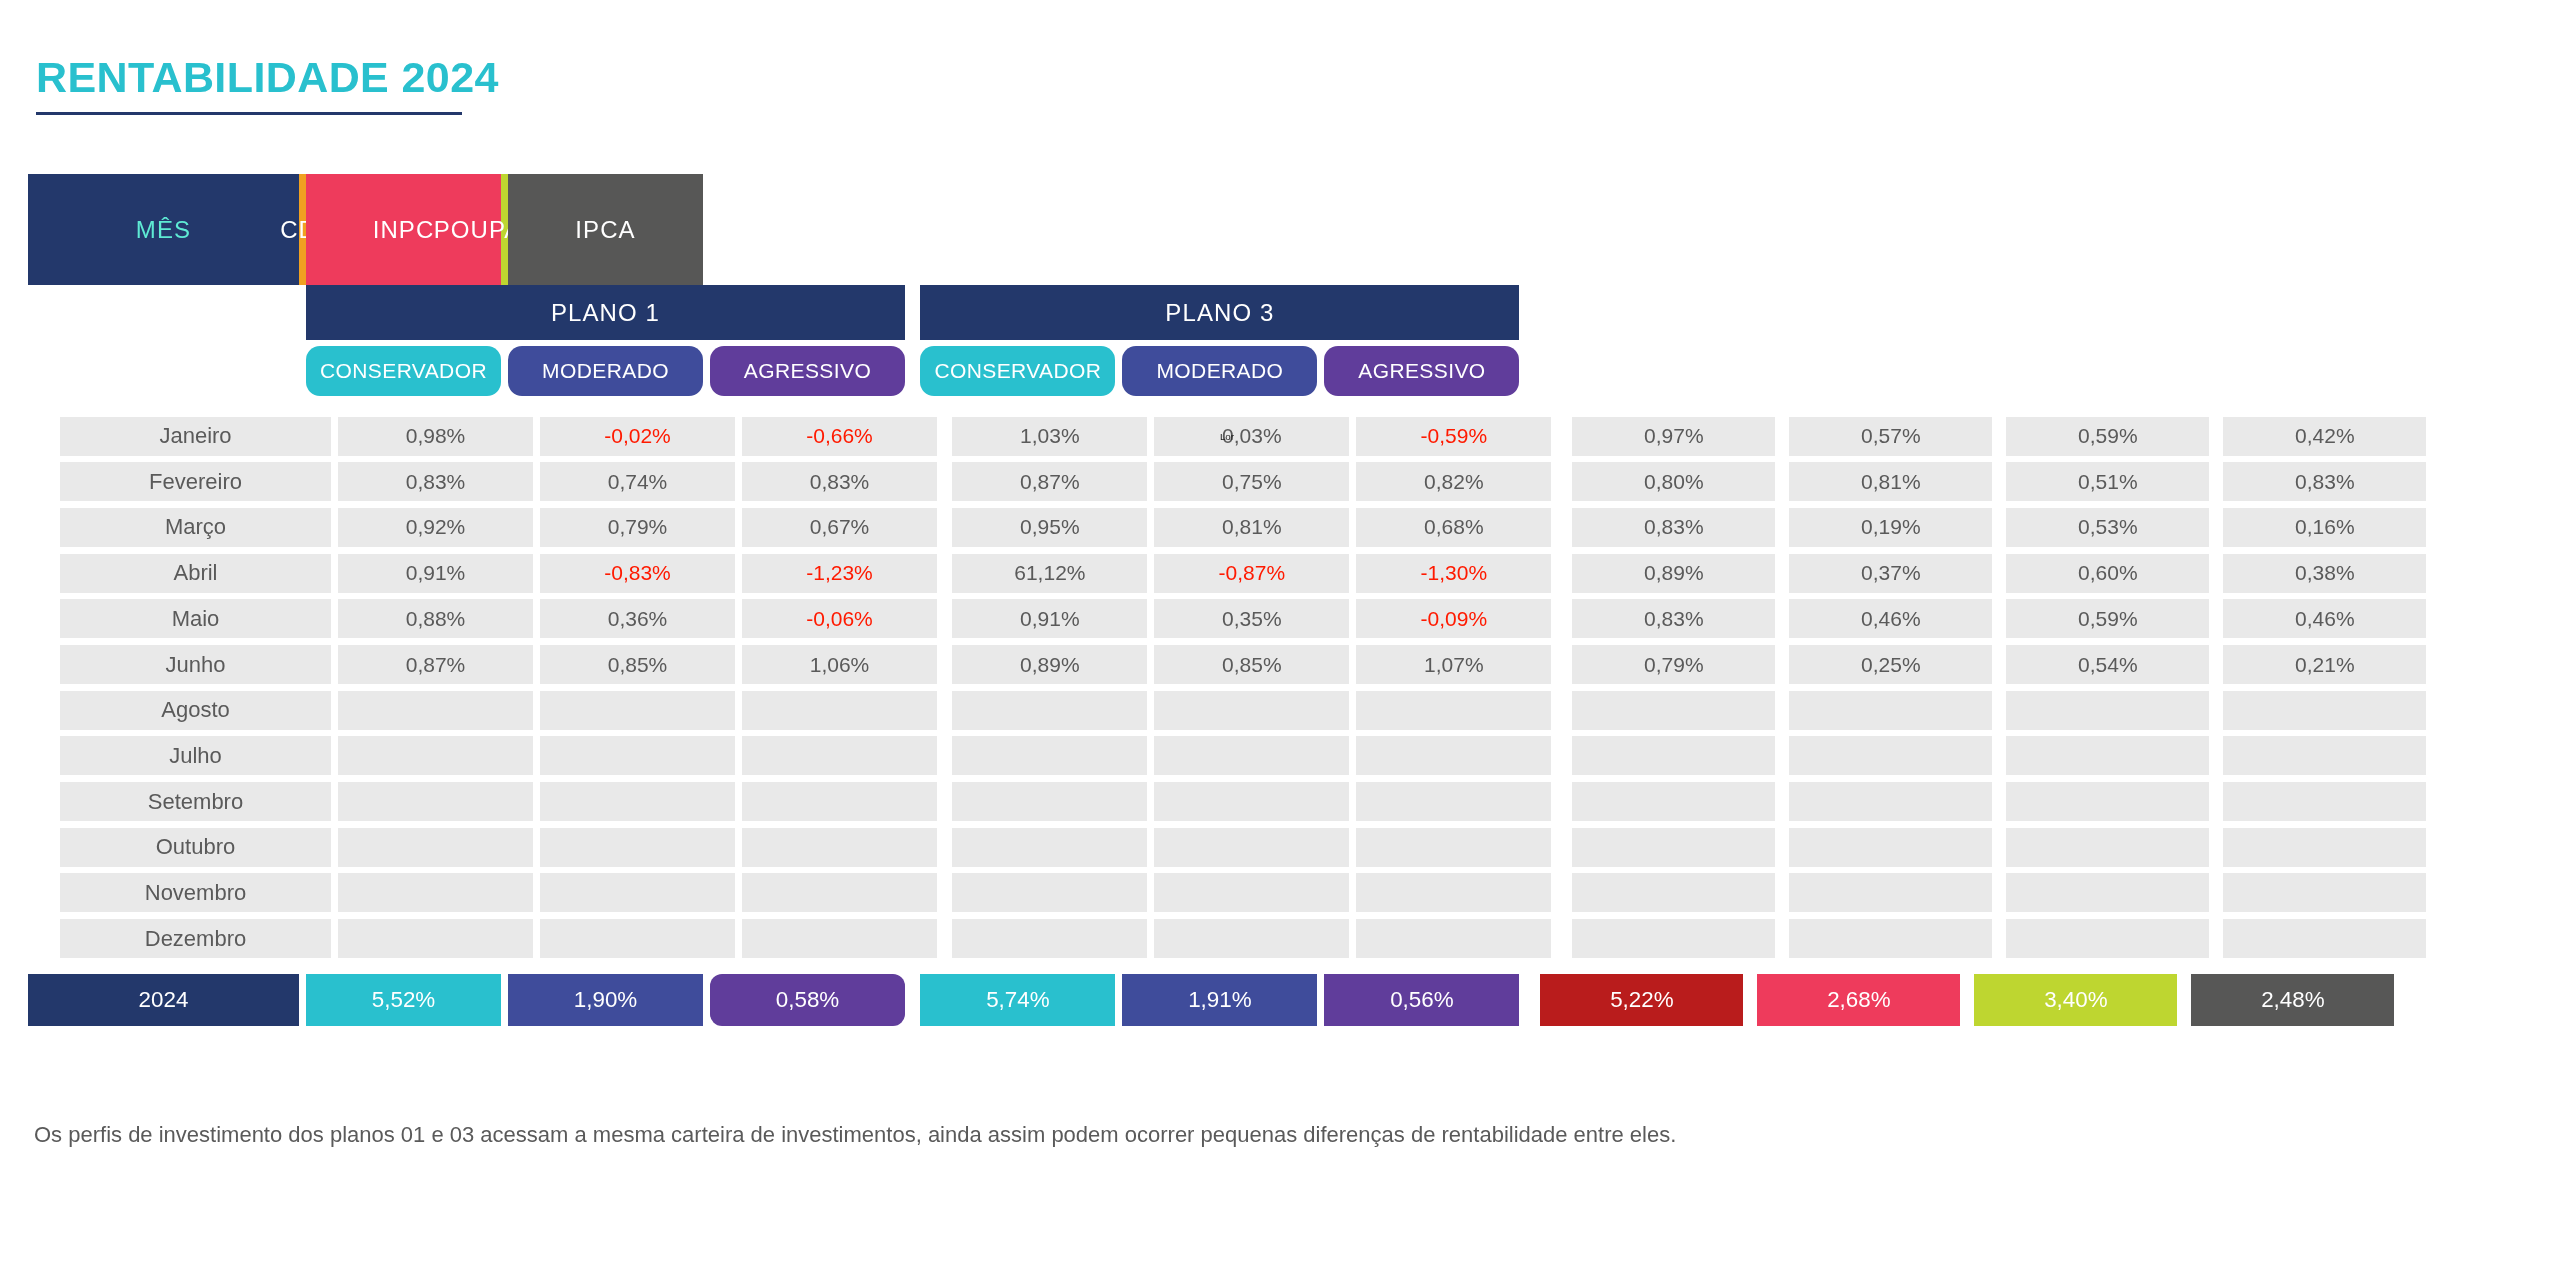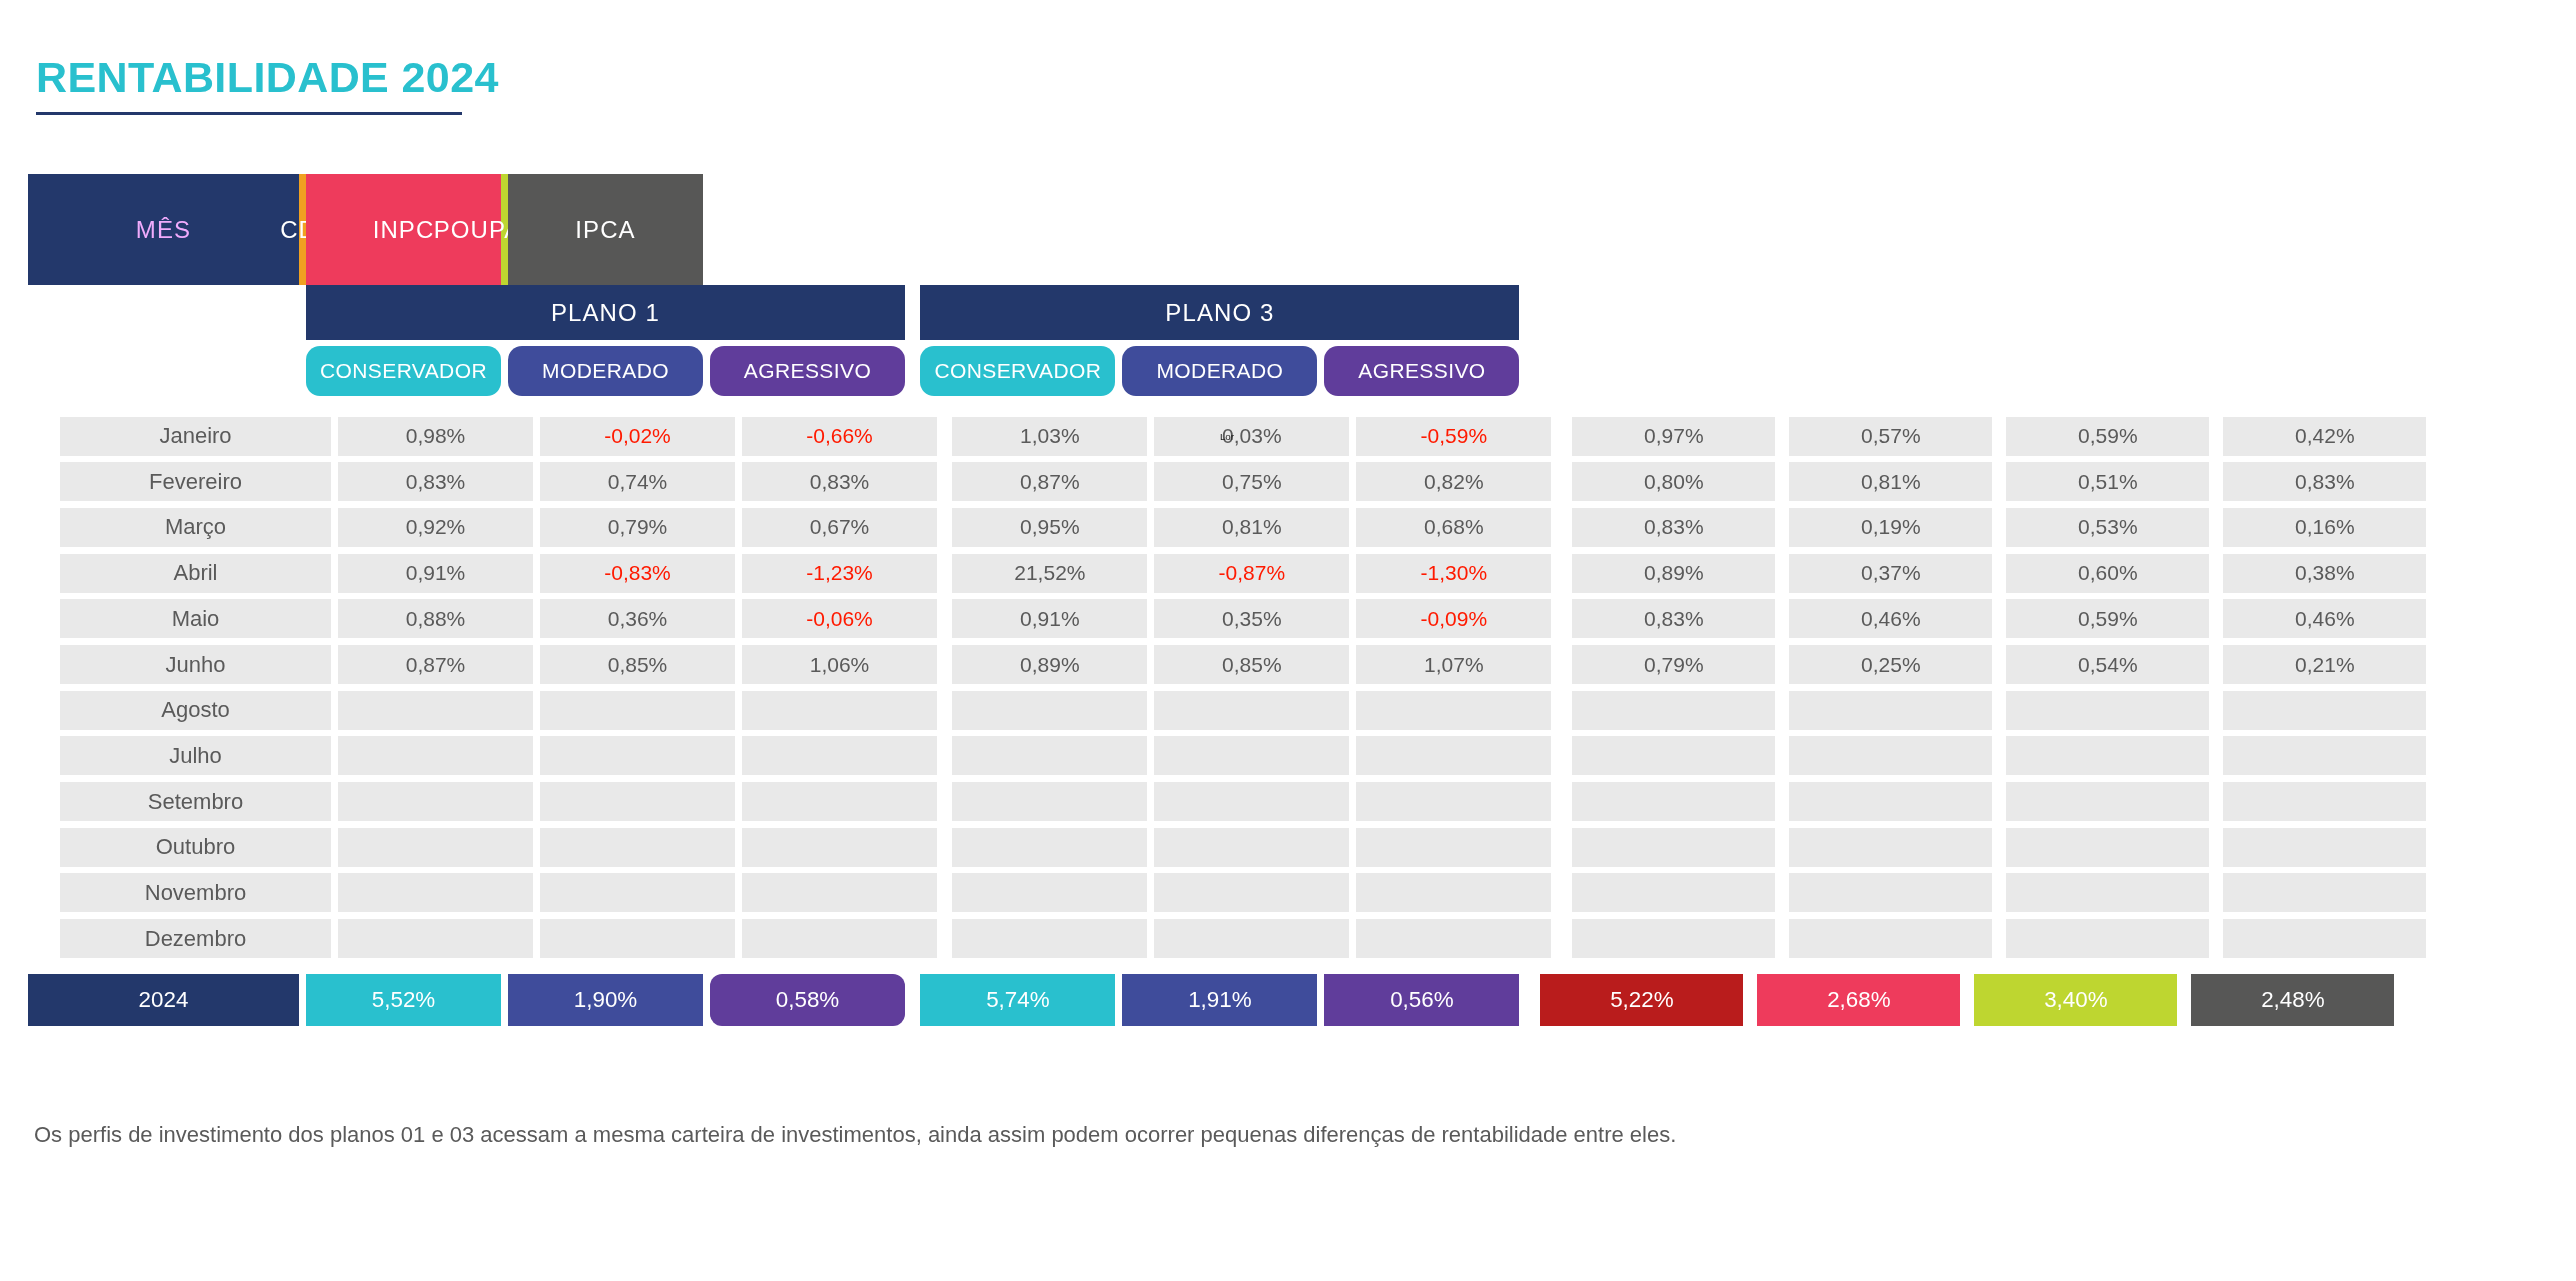--- a/index.html
+++ b/index.html
@@ -56,21 +56,21 @@
       203px;  
   }
   .group-band{
     display:flex;align-items:center;justify-content:center;
     height:55px;color:#ffffff;font-size:24px;letter-spacing:1.1px;
     background:#23386B;
   }
   .mes-cell{
     grid-row:1 / span 2;
     display:flex;align-items:center;justify-content:center;
-    background:#23386B;color:#f0abfc;font-size:24px;letter-spacing:1.1px;
+    background:#23386B;color:#5eead4;font-size:24px;letter-spacing:1.1px;
     height:111px;
   }
   .solo-head{
     grid-row:1 / span 2;
     display:flex;align-items:center;justify-content:center;
     color:#fff;font-size:24px;letter-spacing:1.1px;height:111px;
   }
   .gap{background:transparent;}
 
   
@@ -227,21 +227,21 @@
         </div>
         <div class="grid row">
           <div class="cell month">Abril</div>
           <div class="gap"></div>
           <div class="cell">0,91%</div>
           <div class="gap"></div>
           <div class="cell neg">-0,83%</div>
           <div class="gap"></div>
           <div class="cell neg">-1,23%</div>
           <div class="gap"></div>
-          <div class="cell">21,52%</div>
+          <div class="cell">61,12%</div>
           <div class="gap"></div>
           <div class="cell neg">-0,87%</div>
           <div class="gap"></div>
           <div class="cell neg">-1,30%</div>
           <div class="gap"></div>
           <div class="cell">0,89%</div>
           <div class="gap"></div>
           <div class="cell">0,37%</div>
           <div class="gap"></div>
           <div class="cell">0,60%</div>

